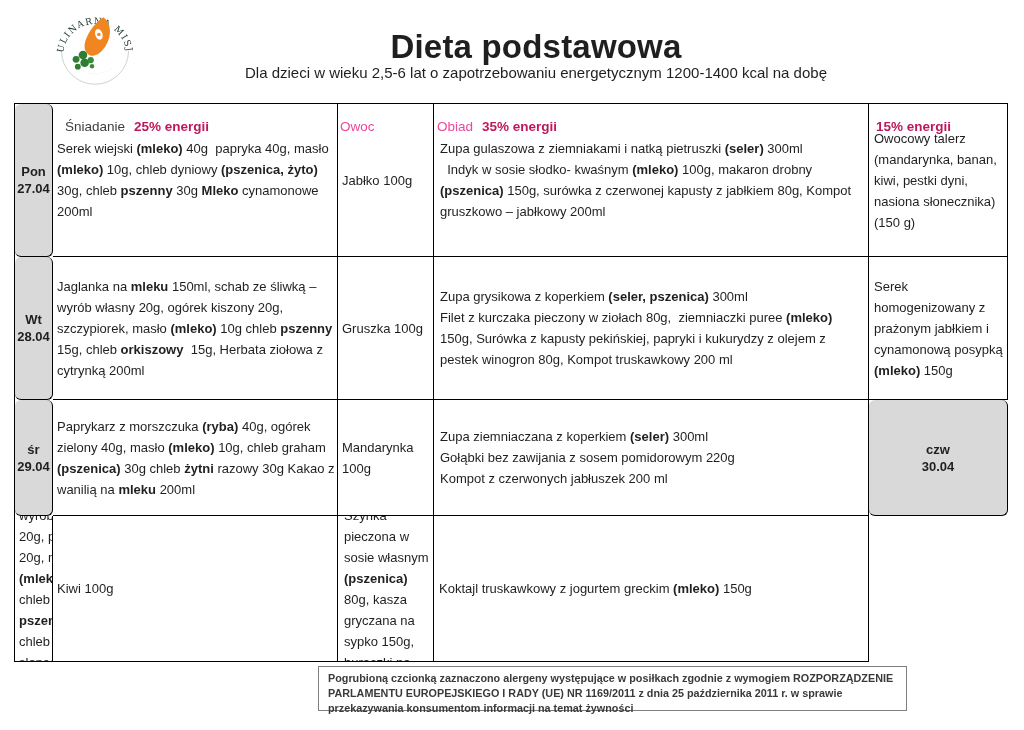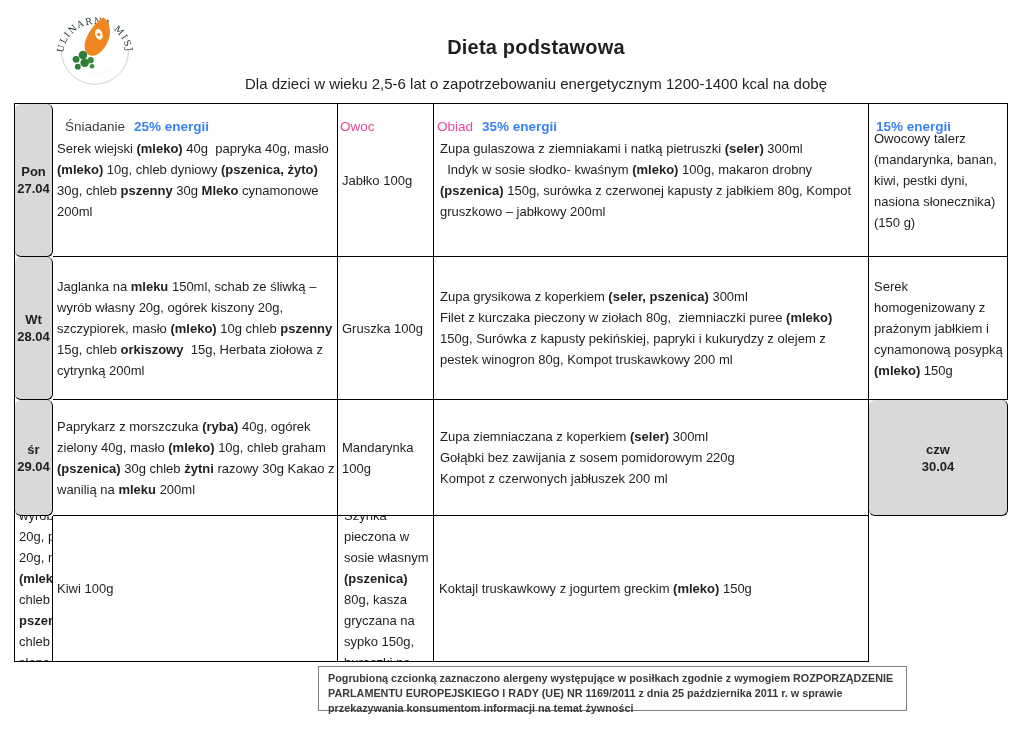--- a/index.html
+++ b/index.html
@@ -4,37 +4,37 @@
 <style>
   * { margin:0; padding:0; box-sizing:border-box; }
   html,body { background:#fff; }
   .page {
     position:relative; width:1024px; height:730px; background:#ffffff;
     font-family:"Liberation Sans", sans-serif; color:#1f1f1f; overflow:hidden;
   }
   
   .logo { position:absolute; left:52px; top:6px; width:86px; height:86px; }
   .title-block { position:absolute; left:180px; top:32px; width:712px; text-align:center; }
-  .doc-title { font-size:20px; font-weight:bold; line-height:30px; letter-spacing:0.2px; }
-  .doc-subtitle { font-size:15px; margin-top:13px; }
+  .doc-title { font-size:33px; font-weight:bold; line-height:30px; letter-spacing:0.2px; }
+  .doc-subtitle { font-size:15px; margin-top:2px; }
 
   
   .col-headers {
     position:absolute; left:14px; top:83px; width:993px; height:19px;
     display:grid; grid-template-columns:38px 285px 96px 435px 139px;
     font-size:13.5px; align-items:end;
   }
   .col-headers .hcell { display:flex; gap:9px; align-items:baseline; padding-bottom:1px; }
   .h-breakfast { padding-left:13px; }
   .h-fruit { padding-left:3px; }
   .h-lunch { padding-left:4px; }
   .h-snack { padding-left:8px;margin-top:36px; }
   .h-name { color:#3d3d3d; }
   .h-name-black { color:#ec4899; }
-  .h-energy { color:#3b82f6; font-weight:700; }
+  .h-energy { color:#be185d; font-weight:700; }
 
   
   .meal-table {
     position:absolute; left:14px; top:103px;
     display:grid;
     grid-template-columns:38px 285px 96px 435px 139px;
     grid-template-rows:153px 143px 116px 146px;
     border-top:1px solid #000; border-left:1px solid #000;
     font-size:13px; line-height:21px;
   }

